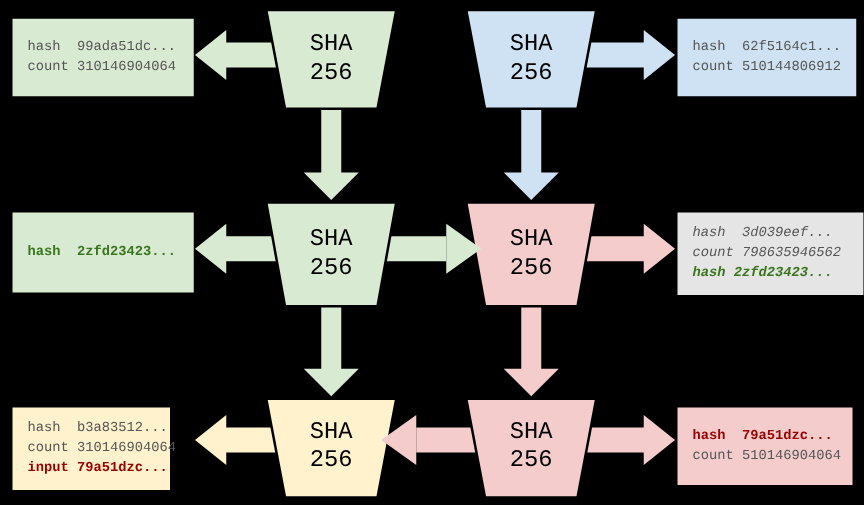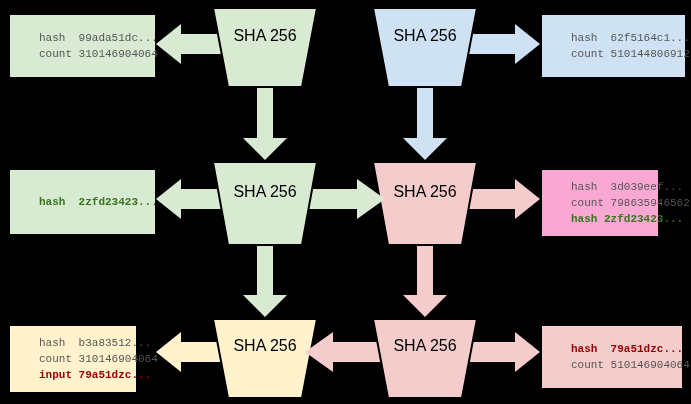--- a/index.html
+++ b/index.html
@@ -10,31 +10,31 @@
     overflow:hidden;
     font-family:"Liberation Sans", sans-serif;
   }
   .stage svg{position:absolute;left:0;top:0;}
   .trap{stroke:#000;stroke-width:2;}
   .arrow{stroke:none;}
   .funnel-label{
     position:absolute;
     width:70px;
     text-align:center;
-    font-size:16px;
+    font-size:19px;
     line-height:23px;
     color:#000;
-    font-family:Liberation Sans, sans-serif;
+    font-family:Liberation Mono, monospace;
   }
   .hash-box{
     position:absolute;
     display:flex;
     flex-direction:column;
     justify-content:center;
-    padding-left:29px;
+    padding-left:12px;
     box-sizing:border-box;
   }
   .ln{
     font-family:"Liberation Mono","DejaVu Sans Mono",monospace;
     font-size:11px;
     line-height:16px;
     white-space:pre;
     color:#555555;
   }
   .ln-green{color:#38761d;font-weight:bold;}
@@ -92,21 +92,21 @@
 
   <div class="hash-box" style="left: 542px; top: 15px; width: 143px; height: 62px; background-color: rgb(207, 226, 243);">
     <div class="ln">hash  62f5164c1...</div>
     <div class="ln">count 510144806912</div>
   </div>
 
   <div class="hash-box" style="left: 10px; top: 170px; width: 145px; height: 64px; background-color: rgb(217, 234, 211);">
     <div class="ln ln-green">hash  2zfd23423...</div>
   </div>
 
-  <div class="hash-box" style="left: 542px; top: 170px; width: 116px; height: 66px; background-color: #f9a8d4;">
+  <div class="hash-box" style="left: 542px; top: 170px; width: 149px; height: 66px; background-color: #e5e5e5; font-style: italic;">
     <div class="ln">hash  3d039eef...</div>
     <div class="ln">count 798635946562</div>
     <div class="ln ln-green">hash 2zfd23423...</div>
   </div>
 
   <div class="hash-box" style="left: 10px; top: 326px; width: 126px; height: 66px; background-color: rgb(255, 242, 204);">
     <div class="ln">hash  b3a83512...</div>
     <div class="ln">count 310146904064</div>
     <div class="ln ln-red">input 79a51dzc...</div>
   </div>

